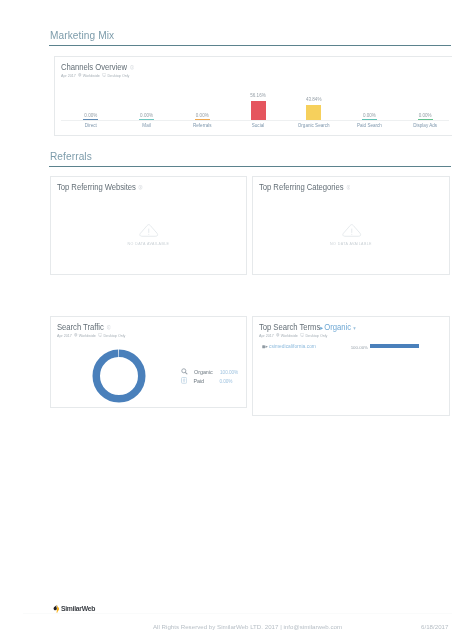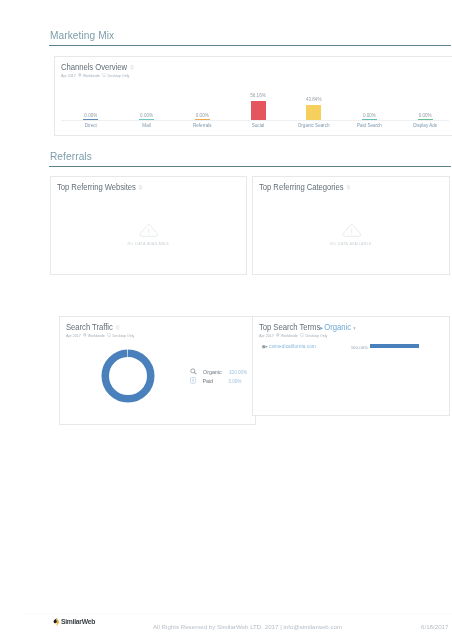--- a/index.html
+++ b/index.html
@@ -155,21 +155,21 @@
       <svg width="21" height="13" viewBox="0 0 42 26">
         <path d="M18.2 3.2 C19.9 0.6 23.1 0.6 24.8 3.2 L38.2 18.6 C40.6 21.3 39.1 24.5 35.6 24.5 L7.4 24.5 C3.9 24.5 2.4 21.3 4.8 18.6 Z" fill="none" stroke="#e5e9ec" stroke-width="1.9" stroke-linejoin="round"></path>
         <line x1="21.5" y1="10" x2="21.5" y2="17" stroke="#e5e9ec" stroke-width="1.9" stroke-linecap="round"></line>
         <circle cx="21.5" cy="20.6" r="1.1" fill="#e5e9ec"></circle>
       </svg>
       <div class="nd-txt">NO DATA AVAILABLE</div>
     </div>
   </div>
 
 
-  <div class="card" style="left:36px;top:316px;width:197px;height:109px">
+  <div class="card" style="left:27px;top:316px;width:197px;height:92px">
     <div class="card-title" style="left:6px;top:5px">
       <span>Search Traffic</span><svg class="ic-info" viewBox="0 0 12 12">
           <circle cx="6" cy="6" r="5.2" fill="none" stroke="#c8ced3" stroke-width="1.3"></circle>
           <rect x="5.2" y="5" width="1.6" height="4" fill="#c8ced3"></rect>
           <rect x="5.2" y="2.4" width="1.6" height="1.7" fill="#c8ced3"></rect>
         </svg>
     </div>
     <div class="card-meta" style="left:6px;top:15.5px">
       <span>Apr 2017</span>
       <svg width="3.6" height="3.6" viewBox="0 0 10 10" style="vertical-align:-0.3px;margin:0 0.5px 0 1.5px">
@@ -230,21 +230,21 @@
             <path d="M6.4 2.8 L11 5.2 L6.4 7.6 Z" fill="#8f9aa2"></path>
           </svg>
           <div class="st-term" style="left:16px;top:27px">csimedicalifornia.com</div>
           <div class="st-val" style="left:83px;top:27.5px;width:32px">100.00%</div>
           <div class="st-bar" style="left:117px;top:27px;width:49px"></div>
         </div>
       </div>
   </div>
 
   <div class="ft-line"></div>
-  <div style="position:absolute;left:30px;top:610px">
+  <div style="position:absolute;left:30px;top:597px">
     <svg width="7.4" height="9.5" viewBox="0 0 16 21" style="vertical-align:-2.4px;margin-right:0.4px">
       <path d="M7.6 2.0 C6.0 4.0 4.2 5.2 2.6 6.6 C0.6 8.4 0.6 11.4 2.6 13.0 C4.4 14.4 7.0 13.8 8.0 12.0 C8.7 10.8 8.4 9.2 7.8 8.0 C7.0 6.2 7.0 3.8 7.6 2.0 Z" fill="#231f20"></path>
       <path d="M8.6 1.4 C9.0 3.8 10.0 5.6 11.6 7.2 C13.8 9.4 14.0 12.6 11.8 14.6 C10.6 15.7 9.6 17.6 9.0 19.8 C8.8 20.5 8.2 20.5 8.1 19.8 C7.6 16.6 8.2 14.4 8.6 12.2 C9.0 10.0 9.0 8.0 8.6 6.2 C8.3 4.6 8.3 2.8 8.6 1.4 Z" fill="#f5b11c"></path>
     </svg><span class="ft-logo" style="position:static">SimilarWeb</span>
   </div>
   <div class="ft-txt" style="left:130px;top:622.5px">All Rights Reserved by SimilarWeb LTD. 2017 | info@similarweb.com</div>
   <div class="ft-txt" style="left:398px;top:622.5px">6/18/2017</div>
 </div>
 
 </body></html>

